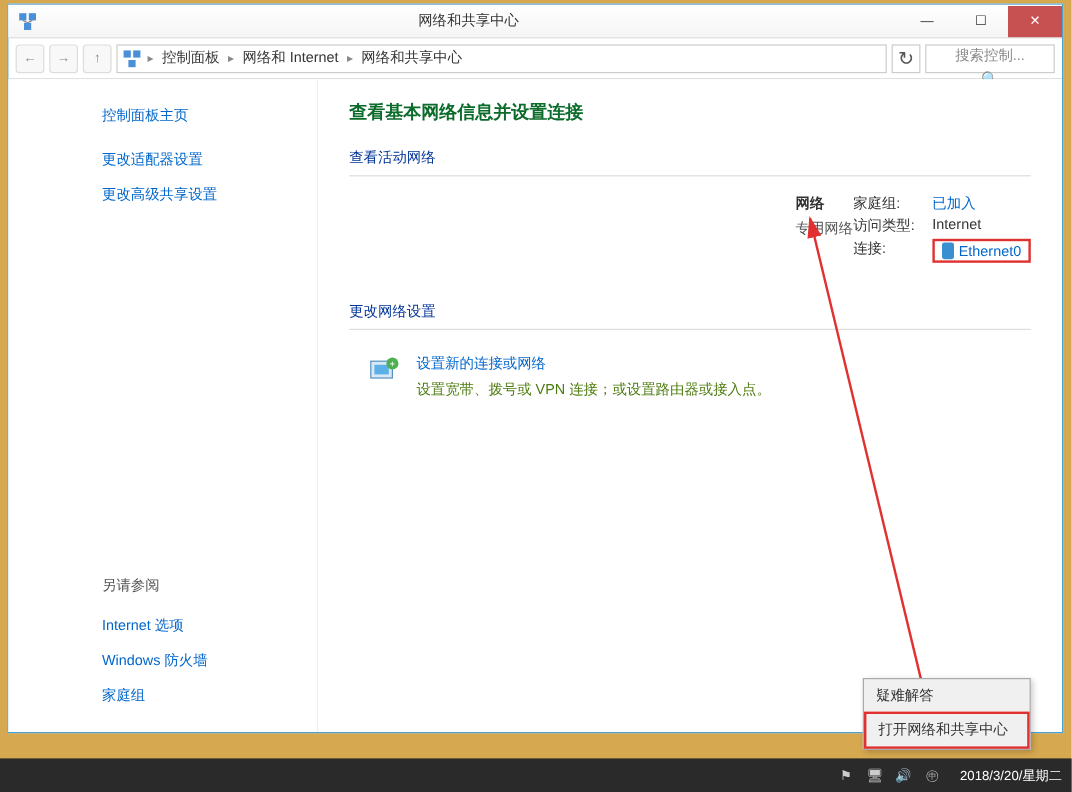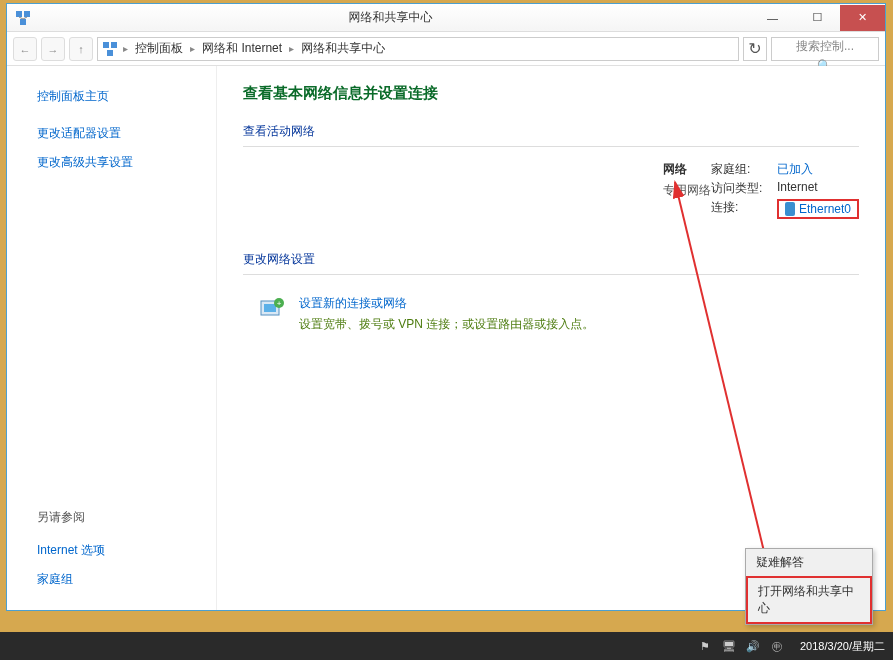--- a/index.html
+++ b/index.html
@@ -19,21 +19,21 @@
     .nav-up { width: 24px; }
     .breadcrumb { flex: 1; height: 24px; border: 1px solid #ccc; display: flex; align-items: center; padding: 0 4px; font-size: 12px; gap: 2px; }
     .bc-icon { width: 16px; height: 16px; display: inline-block; }
     .bc-item { color: #333; padding: 0 2px; }
     .bc-sep { color: #888; font-size: 10px; padding: 0 3px; }
     .refresh-btn { width: 24px; height: 24px; border: 1px solid #ccc; display: flex; align-items: center; justify-content: center; color: #555; cursor: pointer; }
     .search-box { width: 108px; height: 24px; border: 1px solid #ccc; padding: 0 6px; font-size: 12px; color: #888; display: flex; align-items: center; gap: 4px; flex-direction: column; }
     
     .content { flex: 1; display: flex; background: #fff; }
     
-    .sidebar { width: 210px; padding: 16px 12px; border-right: 1px solid #eee; display: flex; flex-direction: column; }
+    .sidebar { width: 210px; padding: 16px 12px; border-right: 1px solid #eee; display: flex; flex-direction: column; margin-left: 48px; }
     .side-link { color: #0066cc; font-size: 12px; padding: 6px 18px; cursor: pointer; }
     .side-home { padding: 6px 18px 14px; }
     .side-spacer { flex: 1; }
     .side-section-title { color: #545454; font-size: 12px; padding: 6px 18px 10px; }
     
     .main { flex: 1; padding: 18px 26px; }
     .page-title { color: #0b6b2a; font-size: 15px; margin-bottom: 20px; }
     .section-heading { color: #003399; font-size: 12px; margin-bottom: 6px; }
     .section-hr { border: none; border-top: 1px solid #ddd; margin-bottom: 14px; }
     
@@ -48,21 +48,21 @@
     .net-link { color: #0066cc; cursor: pointer; }
     .ethernet-box { display: inline-flex; align-items: center; gap: 4px; border: 2px solid #e03030; padding: 1px 6px; }
     .eth-icon { width: 10px; height: 14px; background: #3a8fd0; border-radius: 2px; display: inline-block; }
     
     .settings-item { display: flex; gap: 12px; padding: 6px 16px 18px; }
     .set-icon { width: 28px; height: 28px; flex-shrink: 0; display: flex; align-items: center; justify-content: center; }
     .set-texts { font-size: 12px; }
     .set-title { color: #0066cc; cursor: pointer; margin-bottom: 4px; }
     .set-desc { color: #4d7c0f; }
     
-    .context-menu { position: absolute; right: 20px; bottom: 35px; width: 128px; background: #f0f0f0; border: 1px solid #aaa; box-shadow: 2px 2px 5px rgba(0,0,0,0.2); z-index: 100; }
+    .context-menu { position: absolute; right: 34px; bottom: 35px; width: 140px; background: #f0f0f0; border: 1px solid #aaa; box-shadow: 2px 2px 5px rgba(0,0,0,0.2); z-index: 100; }
     .ctx-item { font-size: 12px; padding: 5px 10px; cursor: pointer; color: #333; }
     .ctx-highlighted { border: 2px solid #e03030; }
     
     .arrow-line { position: absolute; pointer-events: none; z-index: 50; }
     
     .taskbar { position: absolute; bottom: 0; left: 0; right: 0; height: 28px; background: #2a2a2a; display: flex; align-items: center; justify-content: flex-end; padding: 0 8px; gap: 10px; color: #fff; font-size: 10px; }
     .tray-icon { width: 14px; height: 14px; color: #ccc; display: flex; align-items: center; justify-content: center; font-size: 11px; }
     .clock { font-size: 11px; color: #fff; padding-left: 6px; }
     
     svg.small-ico { width: 16px; height: 16px; }
@@ -116,20 +116,21 @@
   </div>
 
   <div class="content">
     <div class="sidebar">
       <div class="side-link side-home">控制面板主页</div>
       <div class="side-link">更改适配器设置</div>
       <div class="side-link">更改高级共享设置</div>
       <div class="side-spacer"></div>
       <div class="side-section-title">另请参阅</div>
       <div class="side-link">Internet 选项</div>
+      <div class="side-link">Windows 防火墙</div>
       <div class="side-link">家庭组</div>
     </div>
 
     <div class="main">
       <h1 class="page-title">查看基本网络信息并设置连接</h1>
 
       <div class="section-heading">查看活动网络</div>
       <hr class="section-hr">
 
       <div class="active-network">

